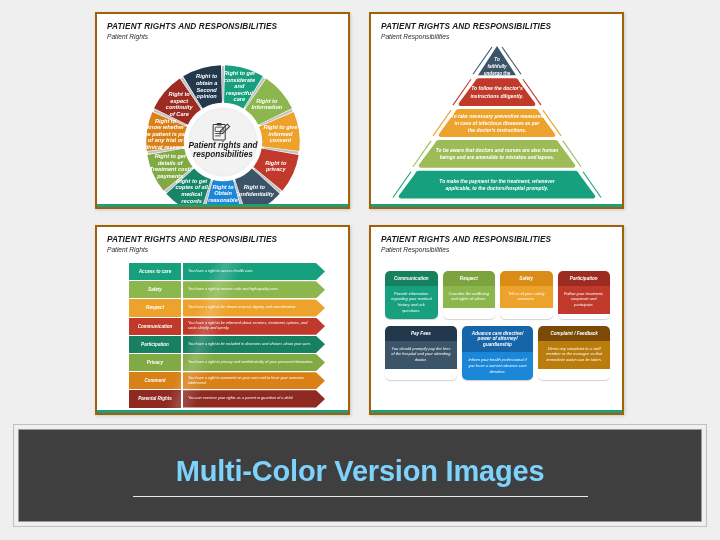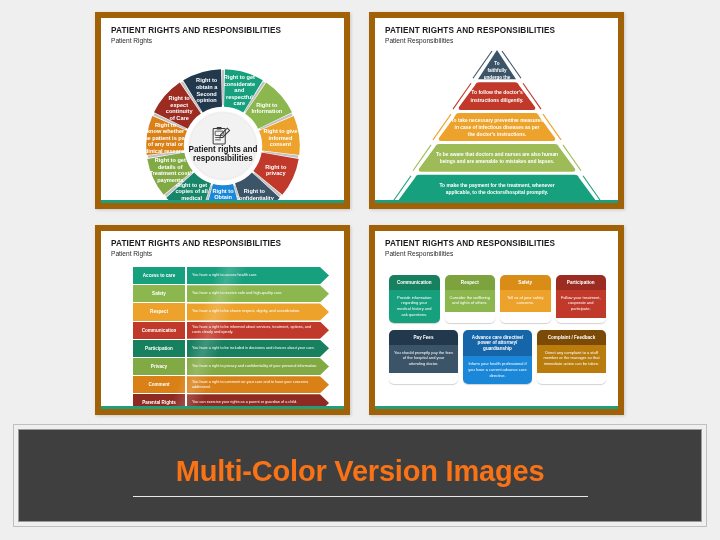--- a/index.html
+++ b/index.html
@@ -9,23 +9,24 @@
     background: #efefef;
     font-family: "Liberation Sans", sans-serif;
     overflow: hidden;
   }
   #stage { position: relative; width: 720px; height: 540px; }
 
   
   .panel {
     position: absolute;
     background: #ffffff;
-    border: 6px solid #a16207;
+    border: 2px solid #a16207;
     box-shadow: 1px 1px 3px rgba(0,0,0,0.16);
     overflow: hidden;
+    font-style: italic;
   }
   .panel-accent {
     position: absolute;
     left: 0; right: 0; bottom: 0;
     height: 3px;
     background: #1f9e7e;
   }
   .p-title {
     font-size: 8.2px;
     font-weight: bold;
@@ -104,21 +105,21 @@
     position: absolute; left: 13px; top: 424px; width: 694px; height: 103px;
     background: #efefef; border: 1px solid #bfbfbf; padding: 4px;
   }
   #banner-inner {
     width: 100%; height: 100%;
     background: #3f3f3f; border: 1px solid #9a9a9a;
     display: flex; flex-direction: column;
     align-items: center; justify-content: center;
   }
   #banner-text {
-    color: #f97316; font-size: 29px; font-weight: bold;
+    color: #7dd3fc; font-size: 29px; font-weight: bold;
     letter-spacing: -0.2px; margin-bottom: 8px;
   }
   #banner-rule { width: 455px; height: 1px; background: #e8e8e8; }
 </style>
 </head>
 <body>
 
 <div id="stage">
 
   <div class="panel" id="panel-tl">

